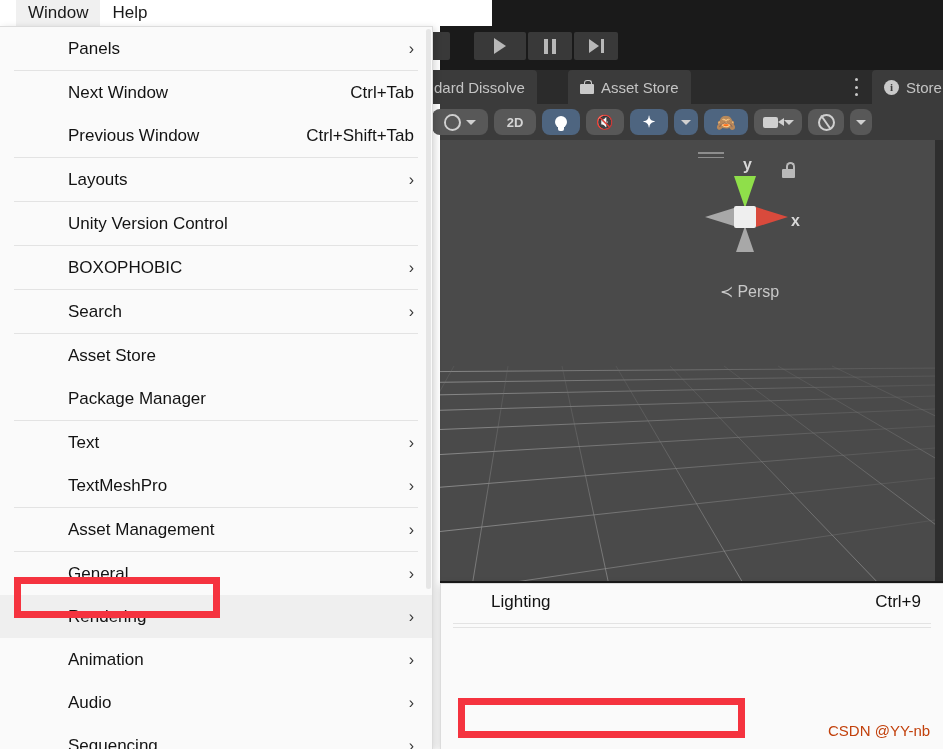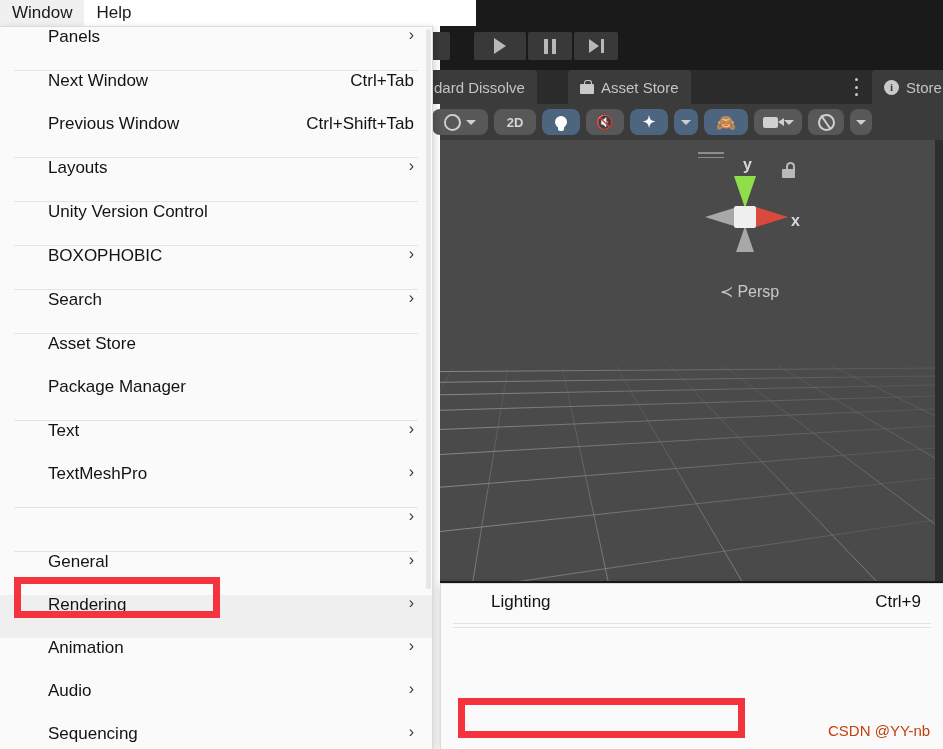--- a/index.html
+++ b/index.html
@@ -95,33 +95,33 @@
   .cube { position: absolute; left: 36px; top: 56px; width: 22px; height: 22px; background: #efefef; border-radius: 2px; }
   .cone { position: absolute; width: 0; height: 0; }
   .cone-y { left: 36px; top: 26px; border-left: 11px solid transparent; border-right: 11px solid transparent; border-top: 32px solid #8fdf4a; }
   .cone-ny { left: 38px; top: 76px; border-left: 9px solid transparent; border-right: 9px solid transparent; border-bottom: 26px solid #a8a8a8; }
   .cone-x { left: 58px; top: 57px; border-top: 10px solid transparent; border-bottom: 10px solid transparent; border-left: 32px solid #d94a3c; }
   .cone-nx { left: 7px; top: 58px; border-top: 9px solid transparent; border-bottom: 9px solid transparent; border-right: 29px solid #a8a8a8; }
   .persp { position: absolute; left: 22px; top: 132px; color: #c8c8c8; font-size: 16px; display: flex; align-items: center; gap: 4px; }
   .persp .lt { font-size: 16px; color: #c8c8c8; }
 
   
-  .menubar { position: absolute; left: 0; top: 0; width: 476px; height: 26px; background: #ffffff;
+  .menubar { position: absolute; left: 16px; top: 0; width: 476px; height: 26px; background: #ffffff;
              display: flex; align-items: center; }
   .menubar-item { height: 26px; padding: 0 12px; display: flex; align-items: center;
                   font-size: 17px; color: #1a1a1a; }
   .menubar-item.selected { background: #f0f0f0; }
 
   
   .menu {
     position: absolute; left: 0; top: 26px; width: 433px; height: 723px;
     background: #fafafa; border: 1px solid #dcdcdc; border-left: none; border-bottom: none;
     box-shadow: 2px 2px 7px rgba(0,0,0,0.16);
   }
-  .mrow { position: relative; height: 43px; display: flex; padding-left: 48px; padding-right: 18px; gap: 13px; }
+  .mrow { position: relative; height: 43px; display: flex; align-items: center; padding-left: 68px; padding-right: 18px; gap: 13px; }
   .mrow.hover { background: #efefef; }
   .mlabel { font-size: 17px; color: #131313; white-space: nowrap; }
   .mshort { margin-left: auto; font-size: 17px; color: #131313; white-space: nowrap; }
   .marrow { margin-left: auto; font-size: 16px; color: #3a3a3a; line-height: 1; }
   .msep { height: 1px; background: #e3e3e3; margin: 0 14px; }
   .scrollbar { position: absolute; right: 1px; top: 2px; width: 5px; height: 560px; background: #e6e6e6; border-radius: 3px; }
 
   
   .submenu {
     position: absolute; left: 440px; top: 583px; width: 503px; height: 166px;
@@ -343,20 +343,21 @@
       <span class="mlabel">Text</span>
       <span class="marrow">›</span>
     </div>
     <div class="mrow">
       <span class="mlabel">TextMeshPro</span>
       <span class="marrow">›</span>
     </div>
     <div class="msep"></div>
 
     <div class="mrow">
+      <span class="mlabel">Asset Management</span>
       <span class="marrow">›</span>
     </div>
     <div class="msep"></div>
 
     <div class="mrow">
       <span class="mlabel">General</span>
       <span class="marrow">›</span>
     </div>
     <div class="mrow hover">
       <span class="mlabel">Rendering</span>

